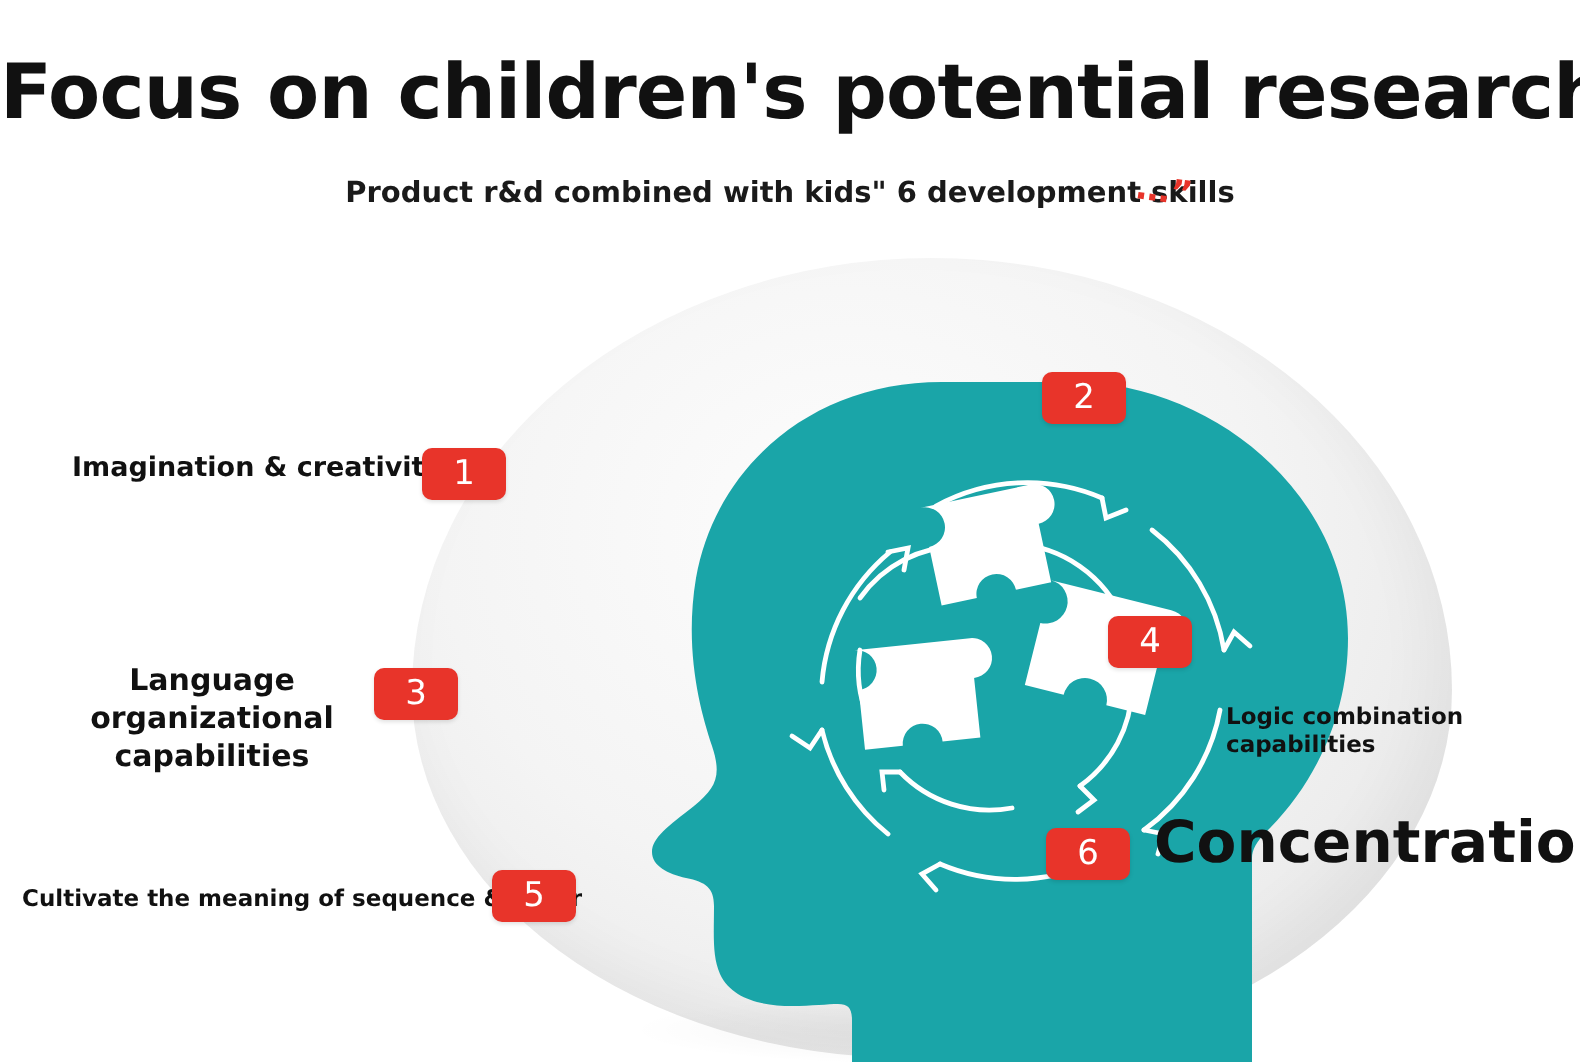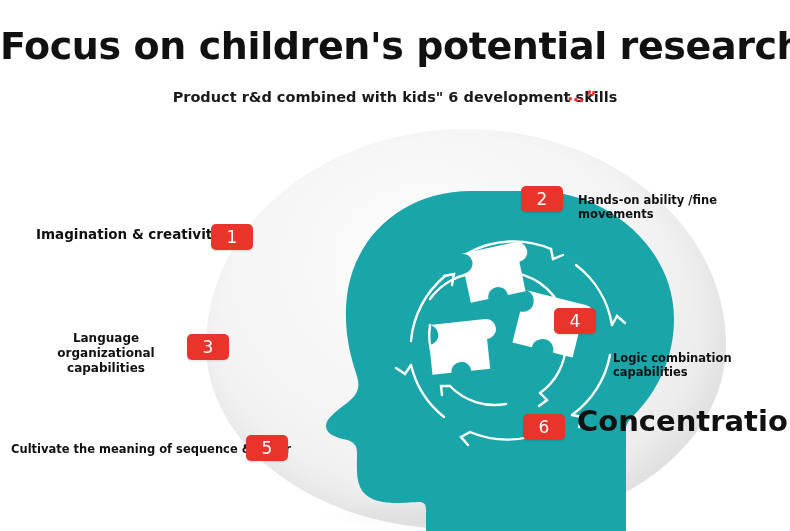--- a/index.html
+++ b/index.html
@@ -113,21 +113,21 @@
     box-shadow: 0 1px 2px rgba(0,0,0,0.12);
   }
 
   
   .lbl-1 { left: 36px;  top: 226px; font-size: 13.5px; text-align: left; }
   .bdg-1 { left: 211px; top: 224px; }
   
   .bdg-2 { left: 521px; top: 186px; }
   .lbl-2 { left: 578px; top: 193px; font-size: 11.5px; text-align: left; }
   
-  .lbl-3 { left: 33px;  top: 331px; font-size: 12px; text-align: center; width: 146px; }
+  .lbl-3 { left: 33px;  top: 331px; font-size: 15px; text-align: center; width: 146px; }
   .bdg-3 { left: 187px; top: 334px; }
   
   .bdg-4 { left: 554px; top: 308px; }
   .lbl-4 { left: 613px; top: 307px; font-size: 11.5px; text-align: left; margin-top: 44px; }
   
   .lbl-5 { left: 11px;  top: 442px; font-size: 11.5px; text-align: left; }
   .bdg-5 { left: 246px; top: 435px; }
   
   .bdg-6 { left: 523px; top: 414px; }
   .lbl-6 { left: 577px; top: 403px; font-size: 29px; font-weight: bold; text-align: left; }
@@ -207,21 +207,20 @@
                  a10 10 0 1 0 -20 0 l-19 0 l0 -30
                  a10 10 0 1 0 0 -20 l28 0 z" transform="rotate(-6 262 220)"></path>
       </g>
     </svg>
   </div>
 
   <div class="label lbl-1">Imagination &amp; creativity</div>
   <div class="badge bdg-1">1</div>
 
   <div class="badge bdg-2">2</div>
-  <div class="label lbl-2">Hands-on ability /fine movements</div>
 
   <div class="label lbl-3">Language organizational
 capabilities</div>
   <div class="badge bdg-3">3</div>
 
   <div class="badge bdg-4">4</div>
   <div class="label lbl-4">Logic combination
 capabilities</div>
 
   <div class="label lbl-5">Cultivate the meaning of sequence &amp; order</div>

